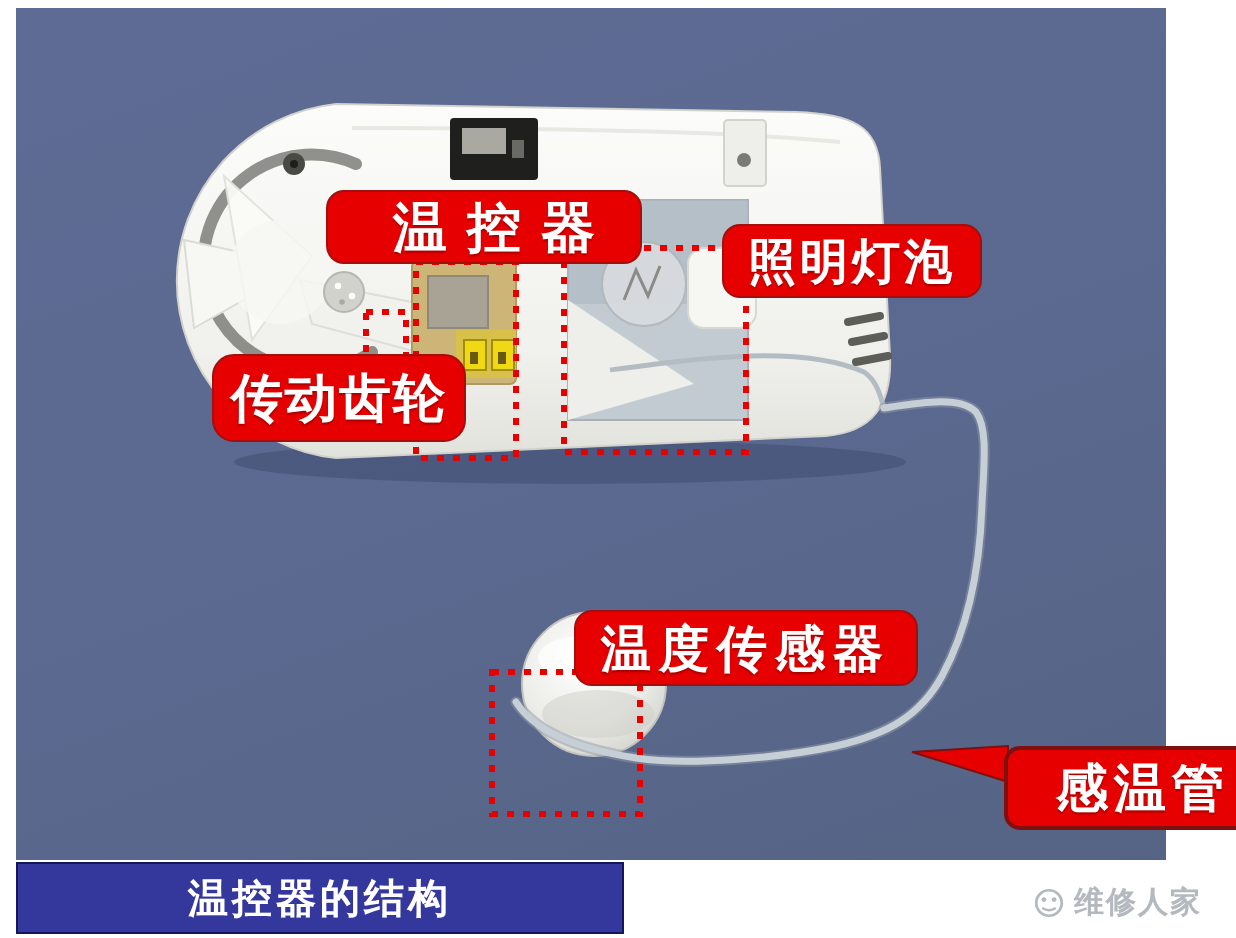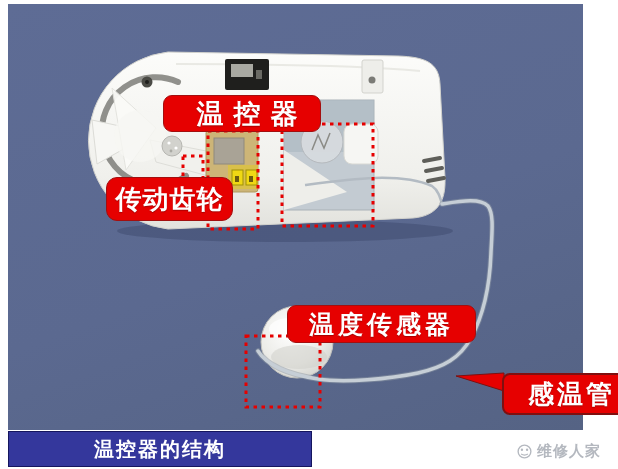--- a/index.html
+++ b/index.html
@@ -15,21 +15,21 @@
   .callout{
     position:absolute;display:flex;align-items:center;justify-content:center;
     background:#e60000;color:#ffffff;font-weight:bold;
     border-radius:9px;border:1px solid #a30f0f;
     text-shadow:0 1px 1px rgba(90,0,0,.45);
     box-sizing:border-box;white-space:nowrap;
   }
   .co-thermostat{left:163px;top:95px;width:158px;height:37px;font-size:27px;letter-spacing:10px;padding-left:20px;}
   .co-bulb{left:361px;top:112px;width:130px;height:37px;font-size:24px;letter-spacing:2px;}
   .co-gear{left:62px;top:177px;width:127px;height:44px;font-size:26px;letter-spacing:1px;border-radius:11px;margin-left:44px;}
-  .co-sensor{left:287px;top:305px;width:189px;height:38px;font-size:25px;letter-spacing:4px;}
+  .co-sensor{left:287px;top:305px;width:172px;height:38px;font-size:25px;letter-spacing:4px;}
   .co-tube{left:502px;top:373px;width:139px;height:42px;font-size:26px;letter-spacing:3px;border:2px solid #7e1010;border-radius:8px;}
   .caption-bar{
     position:absolute;left:8px;top:431px;width:304px;height:36px;
     background:#34379c;border:1px solid #15155e;box-sizing:border-box;
     display:flex;align-items:center;justify-content:center;
     color:#ffffff;font-weight:bold;font-size:20px;letter-spacing:2px;
   }
   .watermark{
     position:absolute;left:516px;top:440px;height:22px;
     display:flex;align-items:center;gap:4px;
@@ -139,20 +139,21 @@
       <rect x="208" y="131" width="50" height="98"></rect>
       <rect x="282" y="124" width="91" height="102"></rect>
       <rect x="183" y="156" width="20" height="38"></rect>
       <rect x="246" y="336" width="74" height="71"></rect>
     </g>
 
     <polygon points="456,376 504,373 504,391" fill="#e60000" stroke="#7e1010" stroke-width="1"></polygon>
   </svg>
 
   <div class="callout co-thermostat">温控器</div>
+  <div class="callout co-bulb">照明灯泡</div>
   <div class="callout co-gear">传动齿轮</div>
   <div class="callout co-sensor">温度传感器</div>
   <div class="callout co-tube">感温管</div>
 
   <div class="caption-bar">
     <span>温控器的结构</span>
   </div>
 
   <div class="watermark">
     <svg class="wm-icon" viewBox="0 0 20 20">

